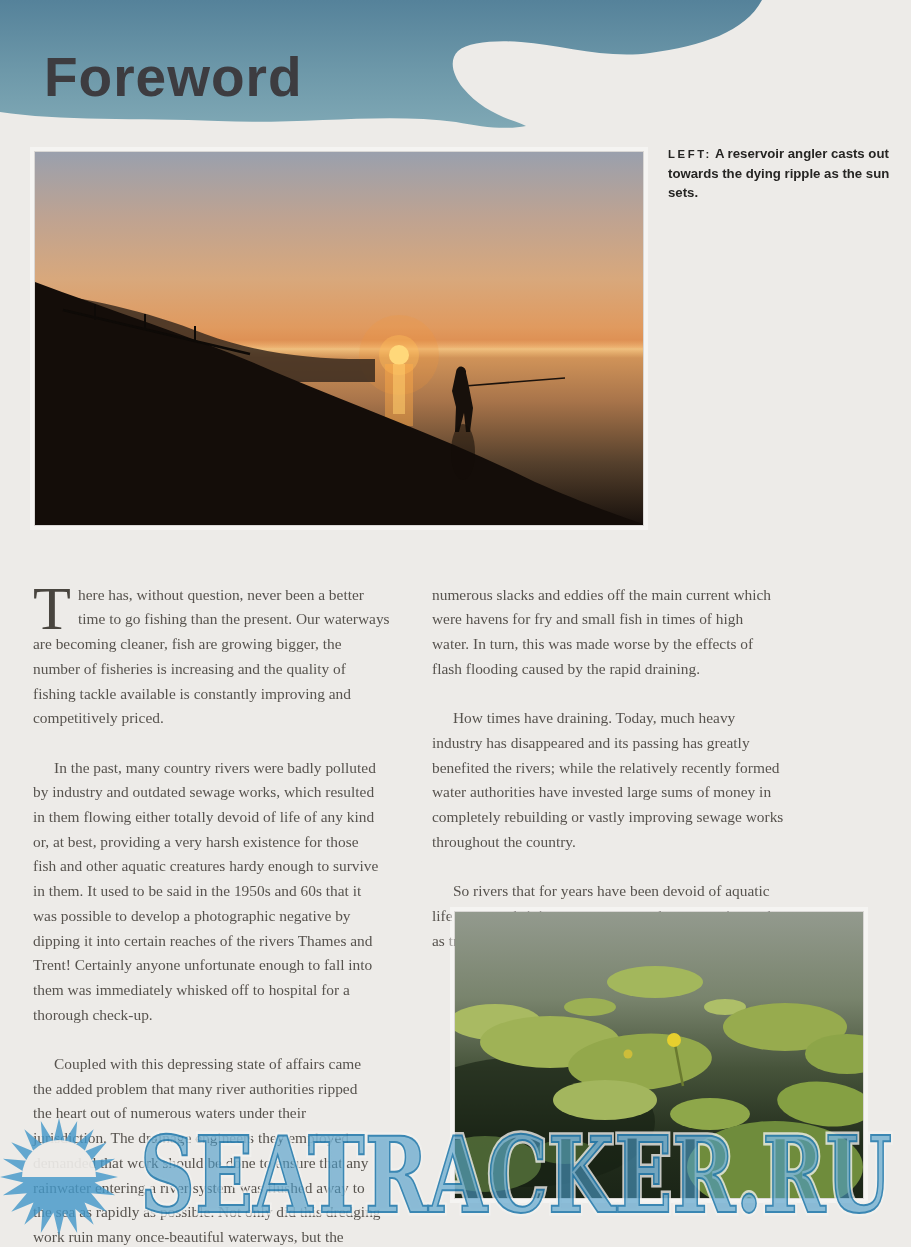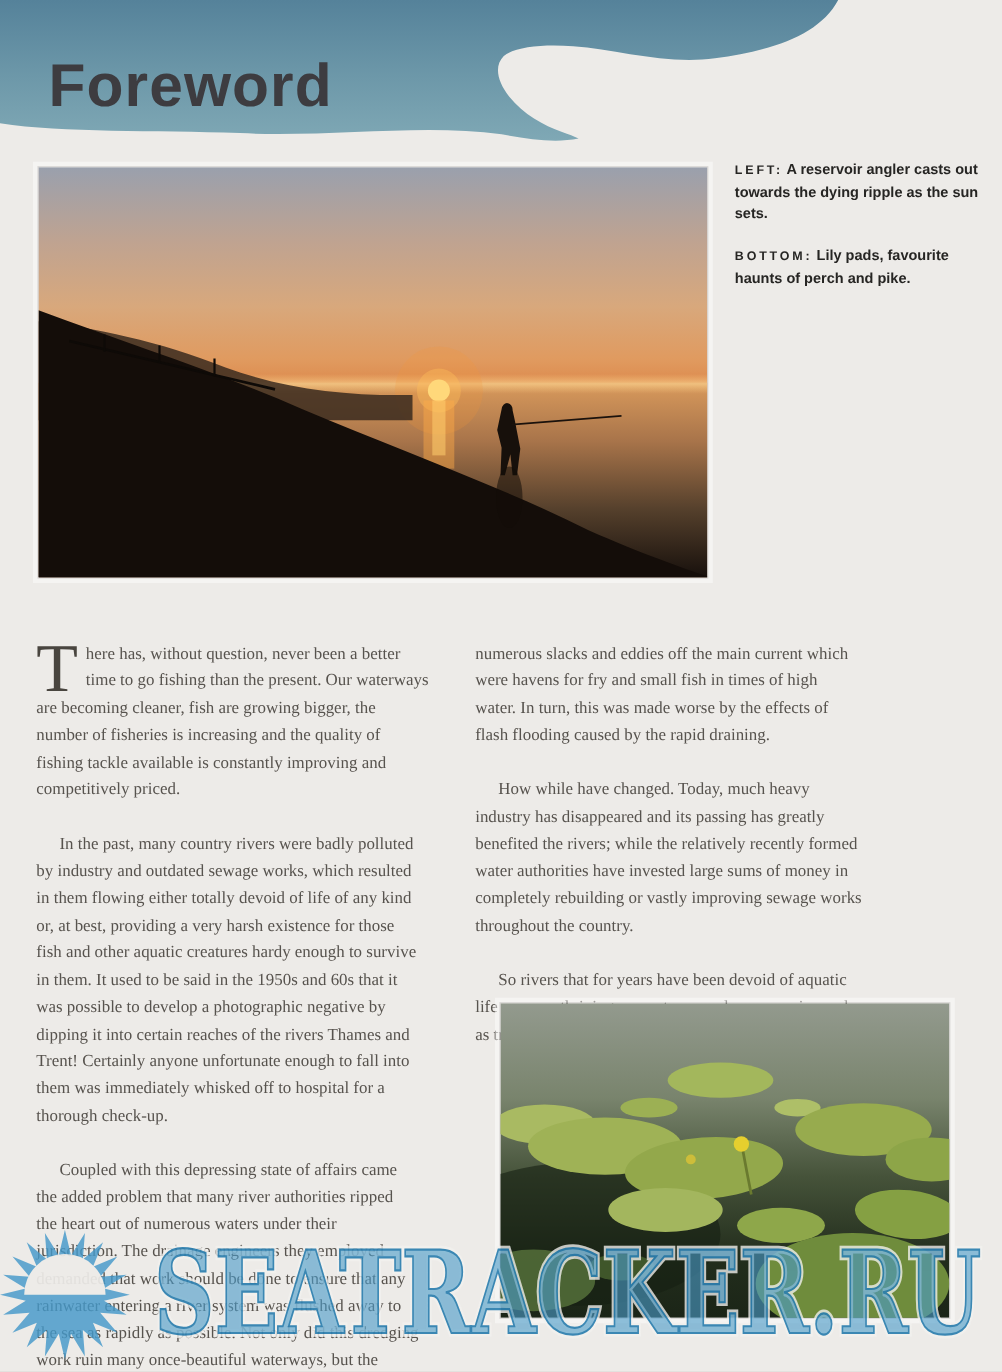--- a/index.html
+++ b/index.html
@@ -111,21 +111,20 @@
       <path d="M60,152 l0,16 M110,162 l0,16 M160,174 l0,16" stroke="#0e0a07" stroke-width="2"></path>
 
       <path d="M421,220 a5,6 0 1 1 10,1 l2,9 5,26 -3,24 h-4 l-2,-19 -5,19 h-4 l1,-25 -4,-16 z" fill="#17100b"></path>
       <path d="M430,234 L530,226" stroke="#1b120c" stroke-width="1.6" fill="none"></path>
       <ellipse cx="428" cy="300" rx="12" ry="28" fill="rgba(18,12,8,0.55)"></ellipse>
     </svg>
   </figure>
 
   <div class="captions">
     <p class="caption"><span class="cap-label">LEFT:</span><span> A reservoir angler casts out towards the dying ripple as the sun sets.</span></p>
-    <p class="caption"><span class="cap-label">BOTTOM:</span><span> Lily pads, favourite haunts of perch and pike.</span></p>
   </div>
 
   <div class="col col-left">
     <p><span class="dropcap">T</span><span>here has, without question, never been a better
 time to go fishing than the present. Our waterways
 are becoming cleaner, fish are growing bigger, the
 number of fisheries is increasing and the quality of
 fishing tackle available is constantly improving and
 competitively priced.</span></p>
     <p class="indent">In the past, many country rivers were badly polluted
@@ -147,21 +146,21 @@
 rainwater entering a river system was flushed away to
 the sea as rapidly as possible. Not only did this dredging
 work ruin many once-beautiful waterways, but the
 effect of straightening and levelling also eliminated the</p>
   </div>
   <div class="col col-right">
     <p>numerous slacks and eddies off the main current which
 were havens for fry and small fish in times of high
 water. In turn, this was made worse by the effects of
 flash flooding caused by the rapid draining.</p>
-    <p class="indent">How while have changed. Today, much heavy
+    <p class="indent">How times have draining. Today, much heavy
 industry has disappeared and its passing has greatly
 benefited the rivers; while the relatively recently formed
 water authorities have invested large sums of money in
 completely rebuilding or vastly improving sewage works
 throughout the country.</p>
     <p class="indent">So rivers that for years have been devoid of aquatic
 life are now thriving ecosystems, and even species such
 as trout and salmon are beginning to be spotted in rivers</p>
   </div>
 

